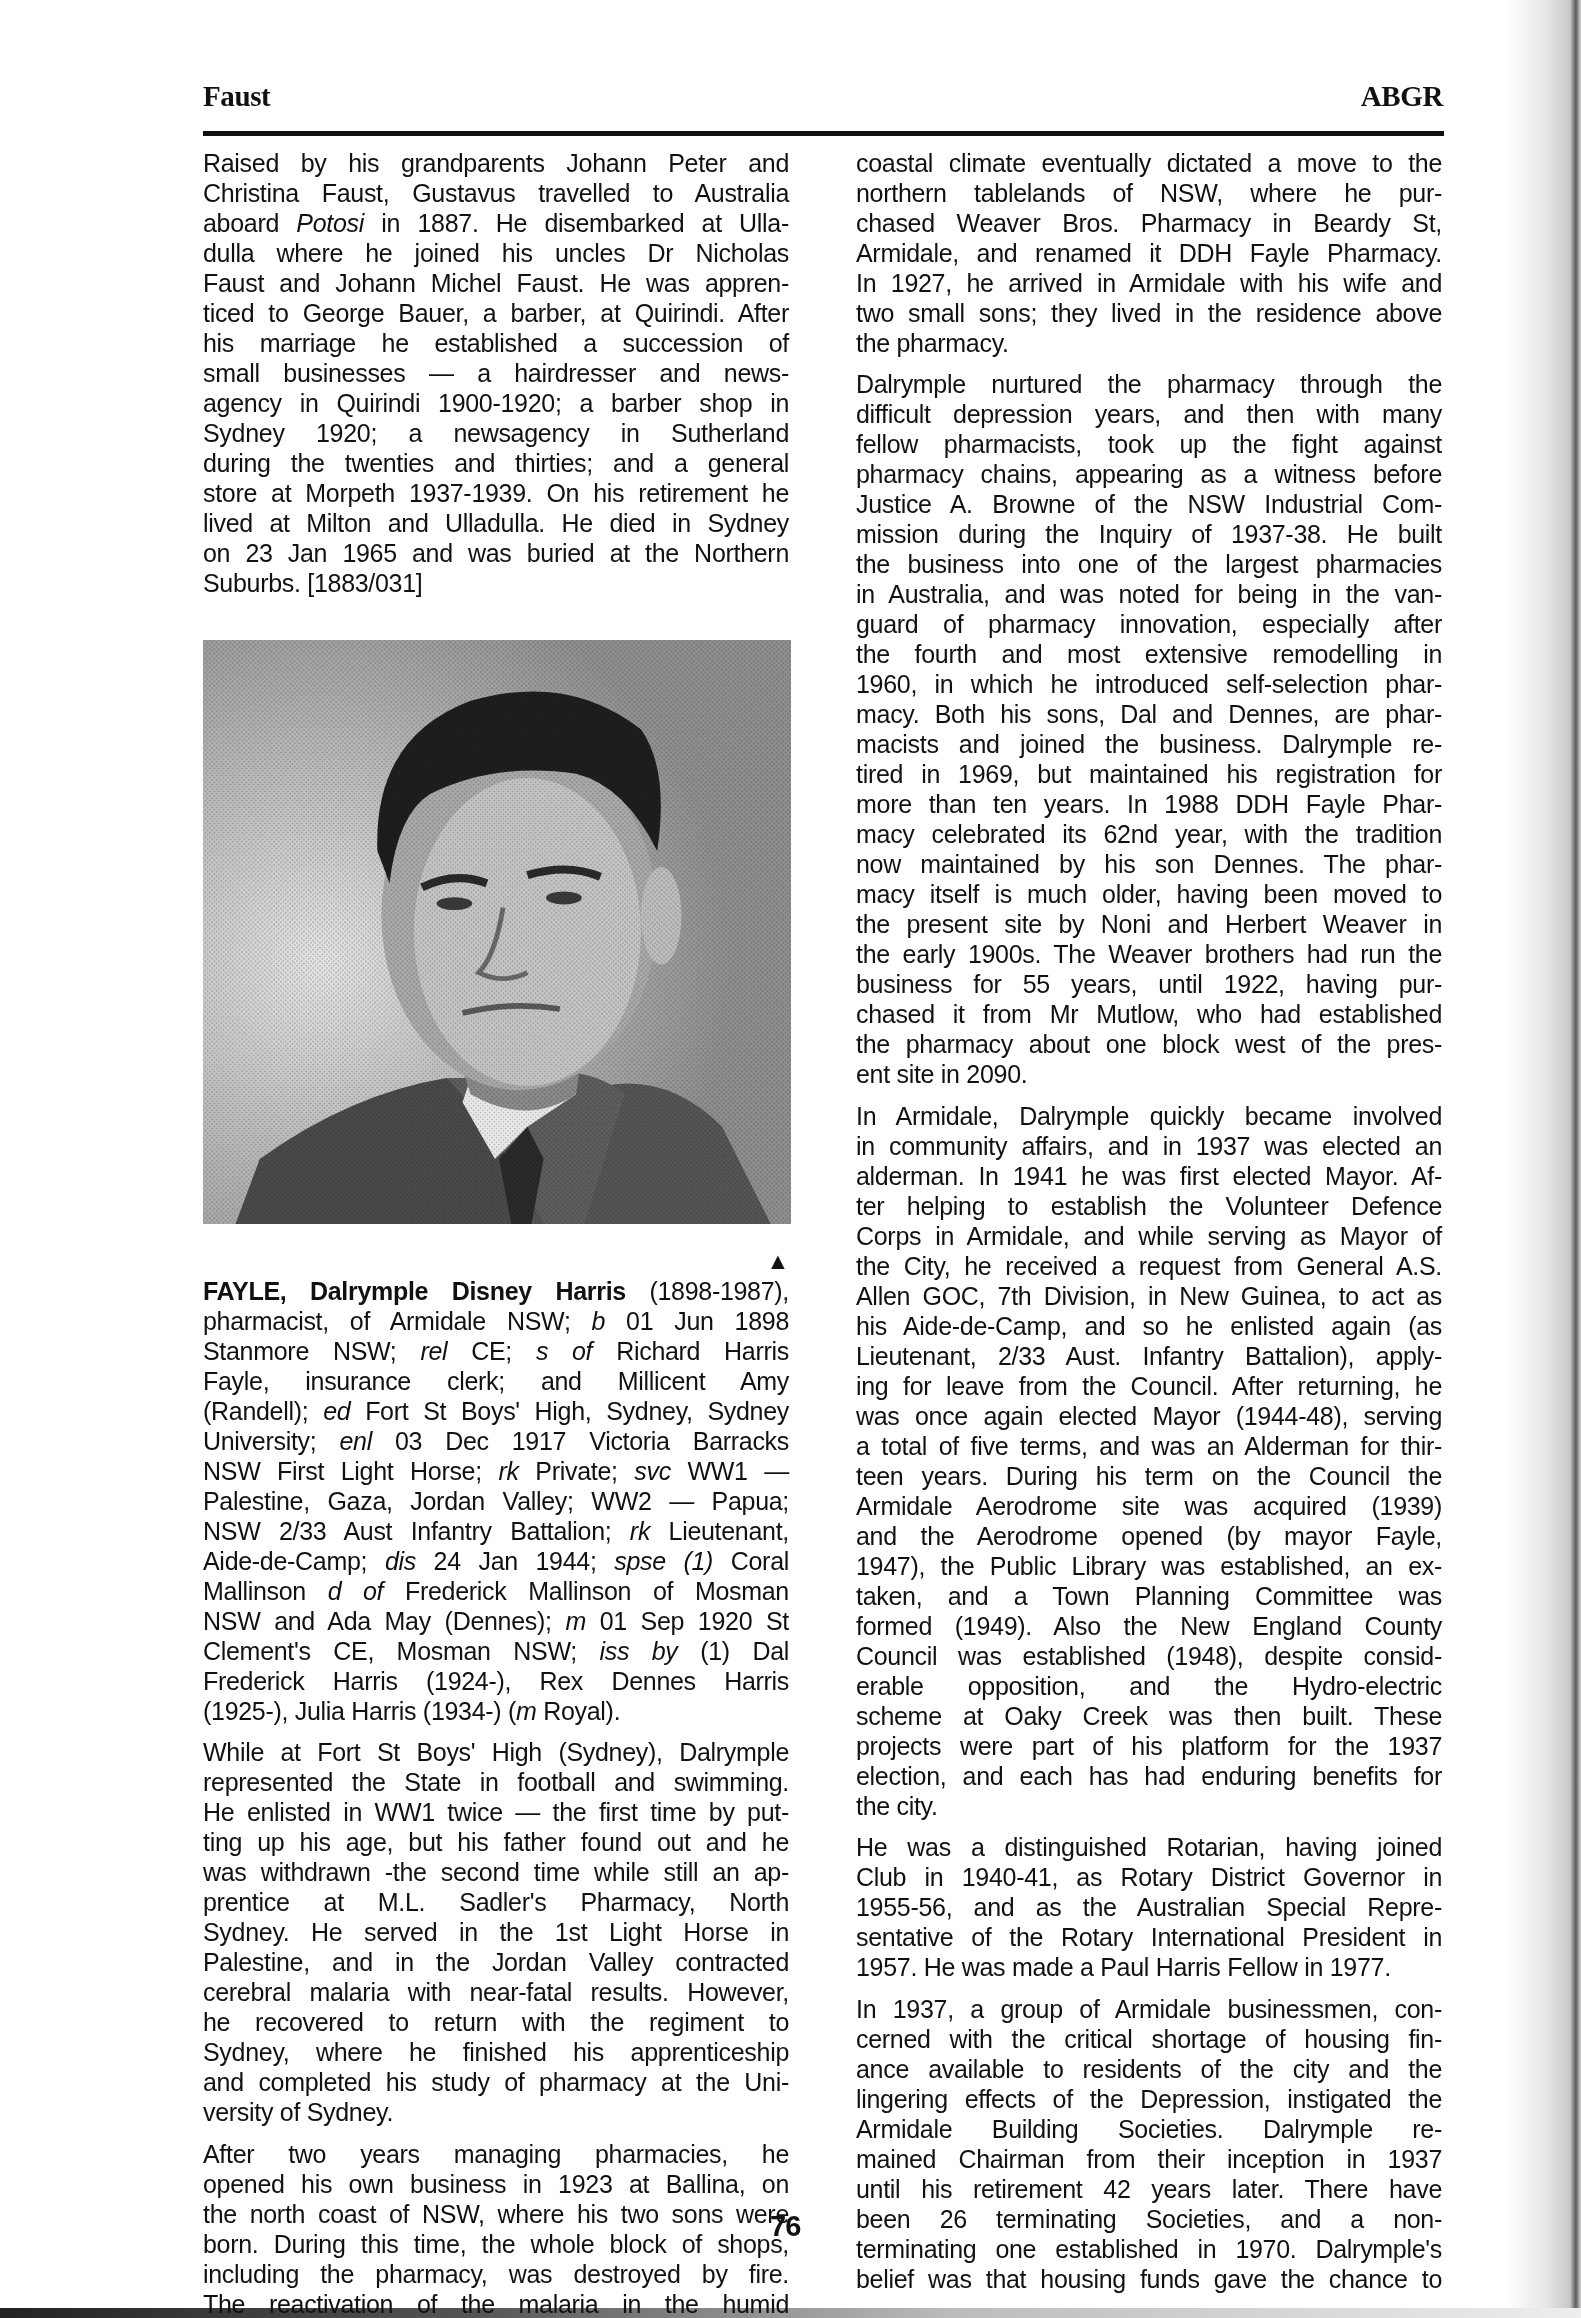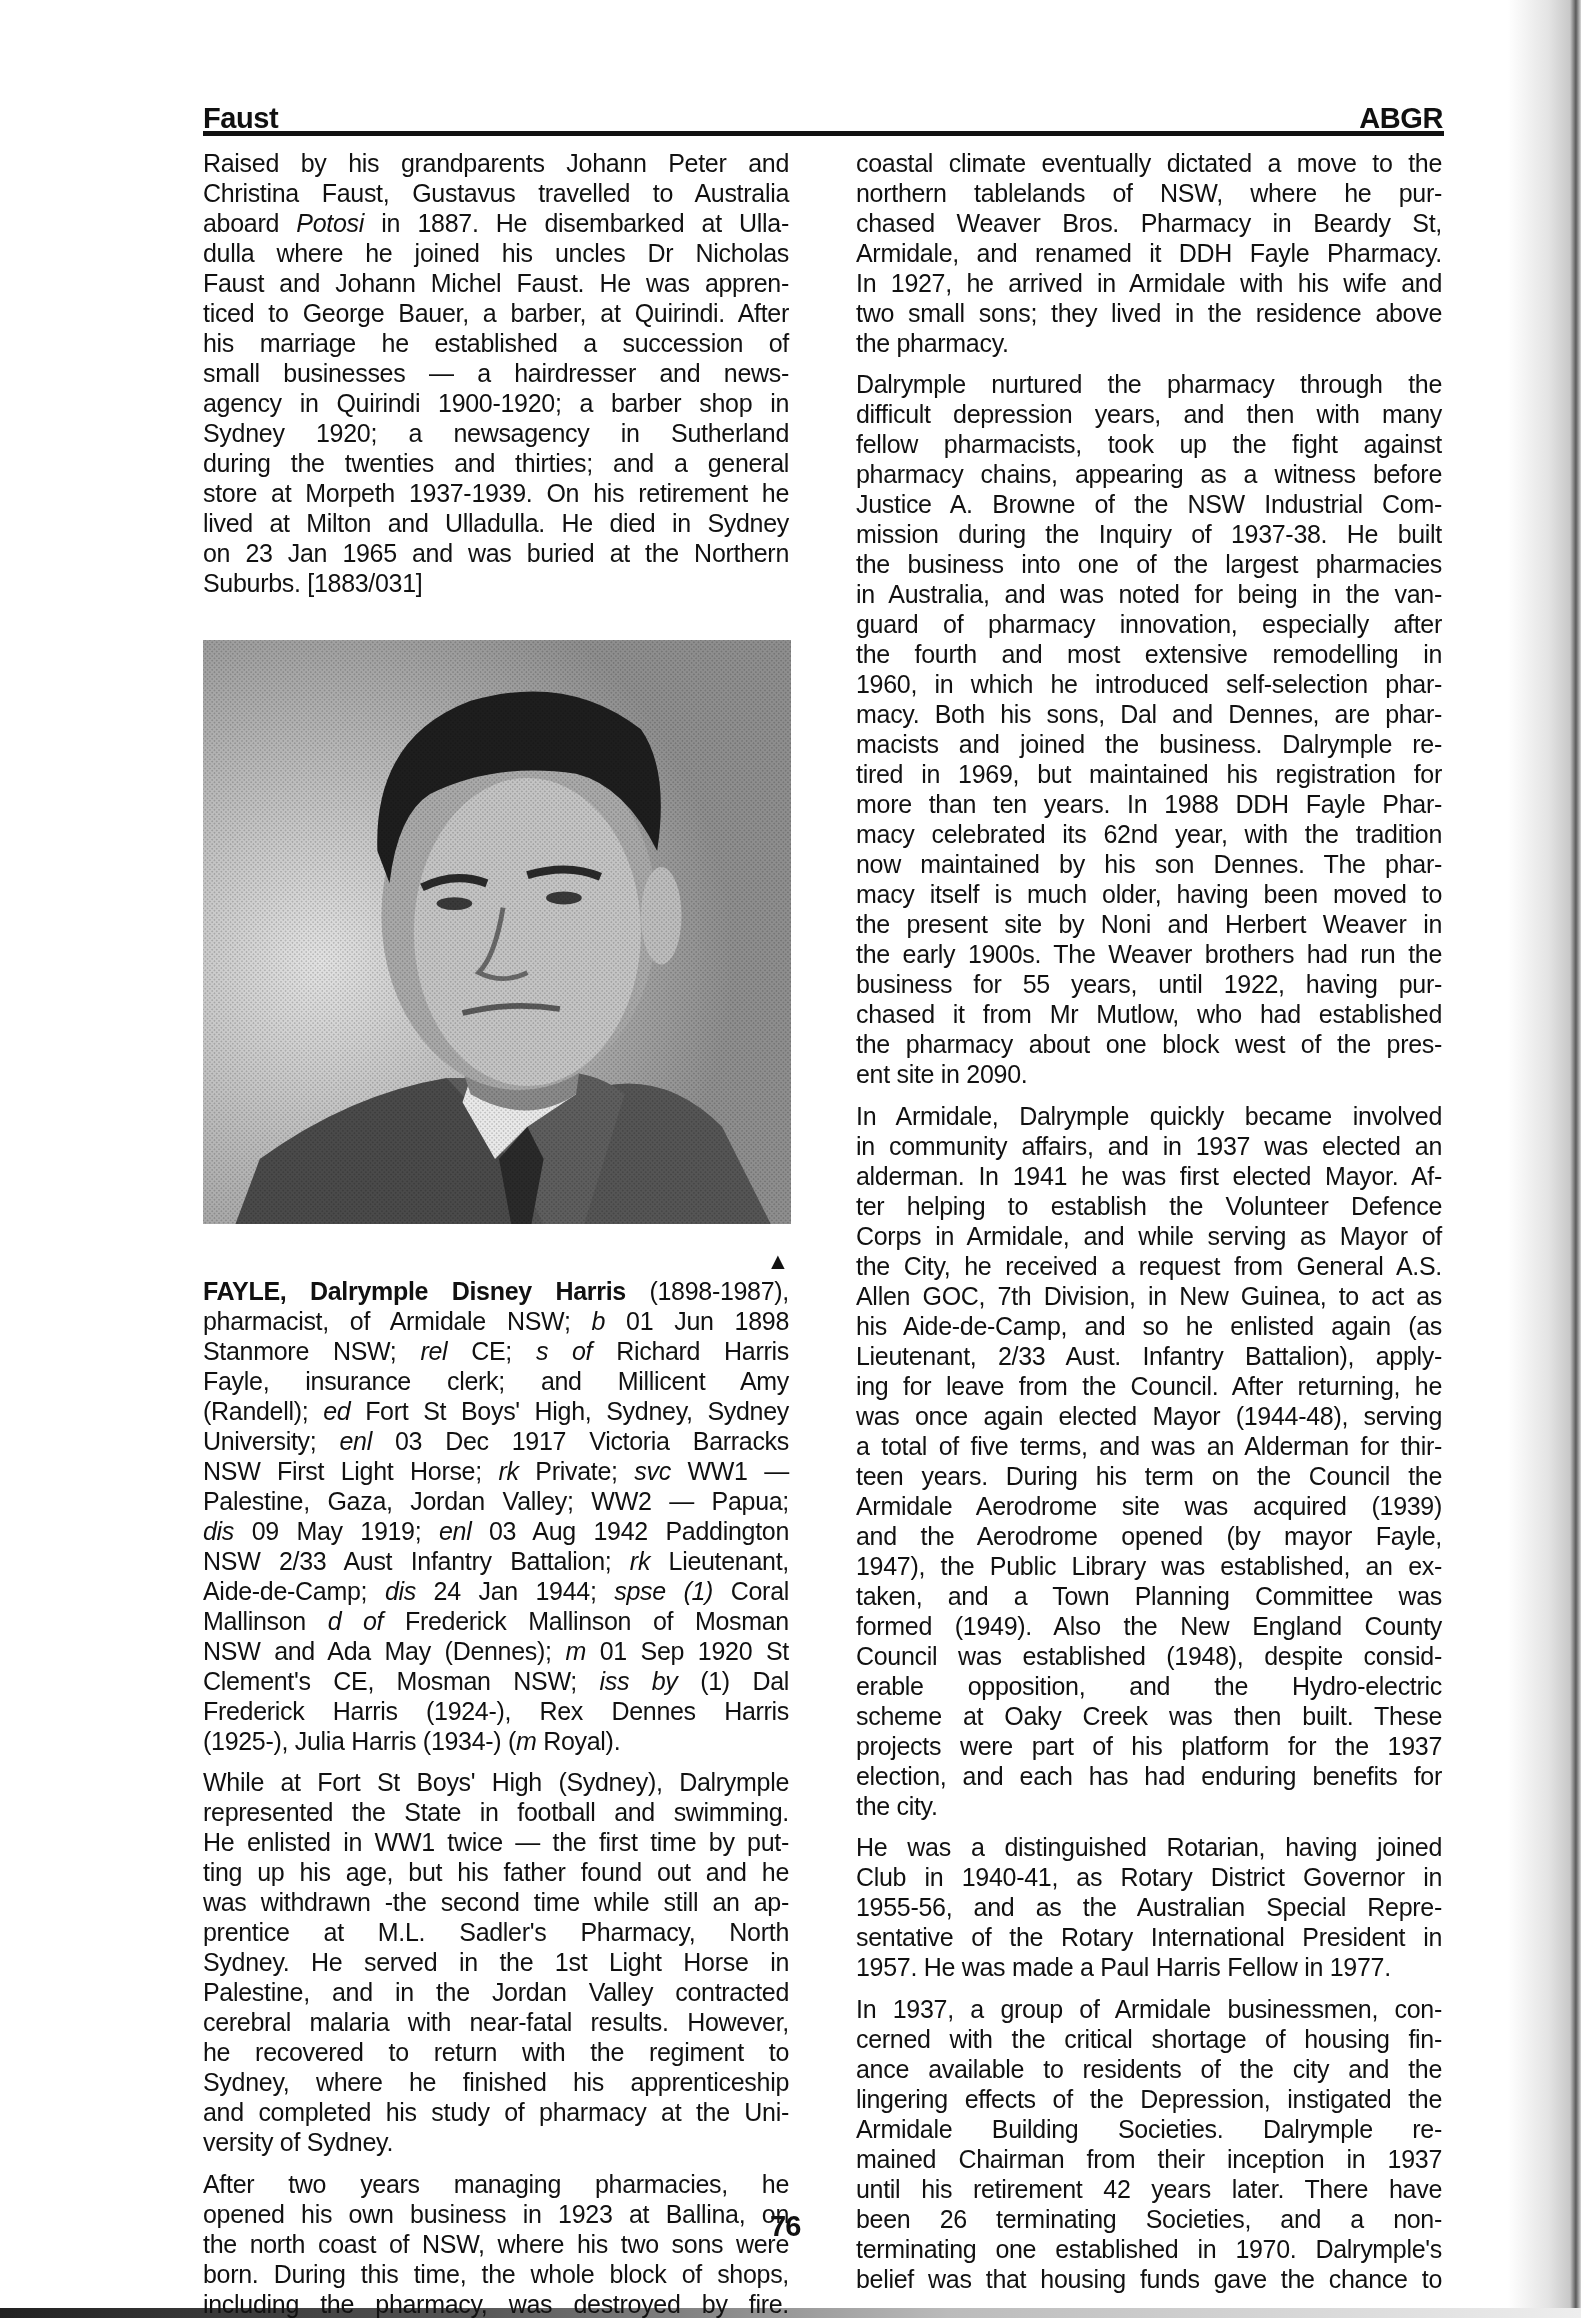--- a/index.html
+++ b/index.html
@@ -11,22 +11,22 @@
   }
   .page-shadow {
     position:absolute; top:0; right:0; width:73px; height:2319px;
     background:linear-gradient(to right, rgba(255,255,255,0) 0%, #e4e4e4 55%, #c8c8c8 85%, #5a5a5a 93%, #d8d8d8 100%);
   }
   .bottom-band {
     position:absolute; left:0; bottom:0; width:1581px; height:11.4px;
     background:linear-gradient(to right, #222 0%, #555 30%, #bbb 60%, #eee 100%);
   }
   .running-head {
-    position:absolute; top:102px; font-weight:bold; font-size:29px;
-    letter-spacing:-0.4px; line-height:32px;
+    position:absolute; top:80px; font-weight:bold; font-size:29px;
+    letter-spacing:-0.4px; line-height:32px;font-family:Liberation Serif, serif;
   }
   #head-left { left:203px; }
   #head-right { right:138px; }
   .head-rule {
     position:absolute; left:203px; top:131px; width:1241px; height:4.9px; background:#111;
   }
   .col { position:absolute; width:586px; font-size:25px; line-height:30px; letter-spacing:-0.3px; }
   #col-left { left:203px; top:148px; }
   #col-right { left:856px; top:148px; }
   .para { margin:0 0 11.4px 0; }
@@ -123,21 +123,20 @@
   <div class="marker">▲</div>
   <div class="para">
       <span class="line"><b>FAYLE, Dalrymple Disney Harris</b> (1898-1987),</span>
       <span class="line">pharmacist, of Armidale NSW; <i>b</i> 01 Jun 1898</span>
       <span class="line">Stanmore NSW; <i>rel</i> CE; <i>s of</i> Richard Harris</span>
       <span class="line">Fayle, insurance clerk; and Millicent Amy</span>
       <span class="line">(Randell); <i>ed</i> Fort St Boys' High, Sydney, Sydney</span>
       <span class="line">University; <i>enl</i> 03 Dec 1917 Victoria Barracks</span>
       <span class="line">NSW First Light Horse; <i>rk</i> Private; <i>svc</i> WW1 —</span>
       <span class="line">Palestine, Gaza, Jordan Valley; WW2 — Papua;</span>
-      <span class="line"><i>dis</i> 09 May 1919; <i>enl</i> 03 Aug 1942 Paddington</span>
       <span class="line">NSW 2/33 Aust Infantry Battalion; <i>rk</i> Lieutenant,</span>
       <span class="line">Aide-de-Camp; <i>dis</i> 24 Jan 1944; <i>spse (1)</i> Coral</span>
       <span class="line">Mallinson <i>d of</i> Frederick Mallinson of Mosman</span>
       <span class="line">NSW and Ada May (Dennes); <i>m</i> 01 Sep 1920 St</span>
       <span class="line">Clement's CE, Mosman NSW; <i>iss by</i> (1) Dal</span>
       <span class="line">Frederick Harris (1924-), Rex Dennes Harris</span>
       <span class="line last">(1925-), Julia Harris (1934-) (<i>m</i> Royal).</span>
     </div>
   <div class="para">
       <span class="line">While at Fort St Boys' High (Sydney), Dalrymple</span>

